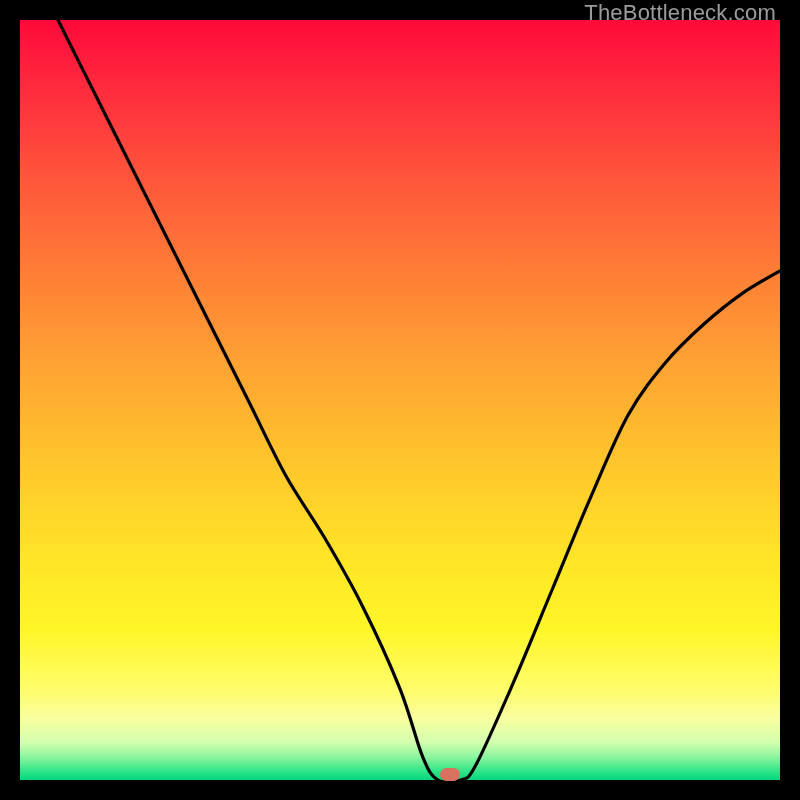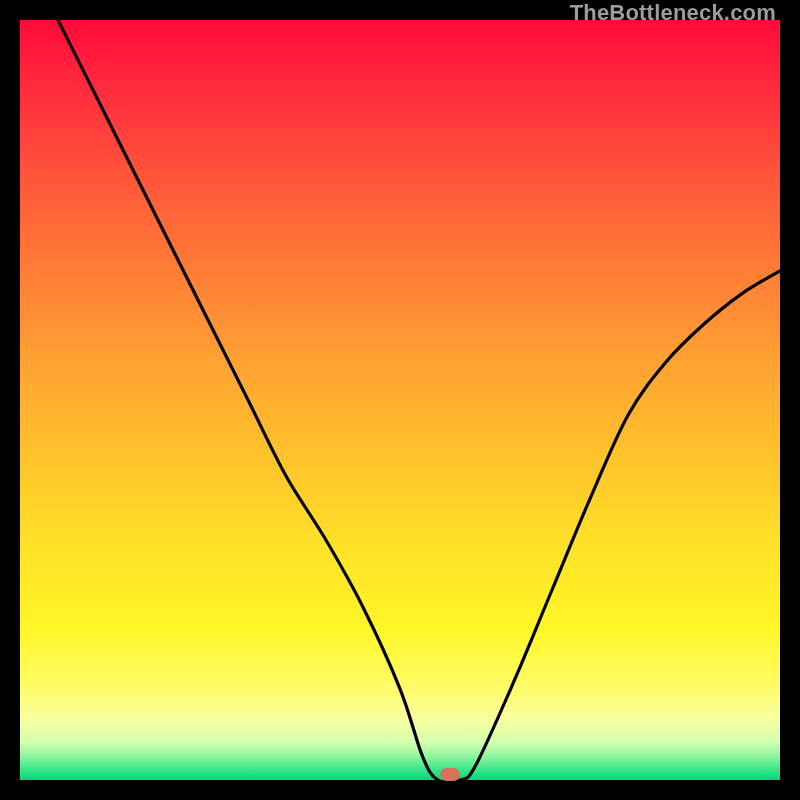--- a/index.html
+++ b/index.html
@@ -40,21 +40,21 @@
       #29e386 99%,
       #06d67e 100%
     );
   }
   .watermark {
     position: absolute;
     top: 0px;
     right: 24px;
     color: #9c9c9c;
     font-size: 22px;
-    font-weight: 700;
+    font-weight: 400;
     letter-spacing: 0.2px;
     z-index: 5;
   }
   svg.curve {
     position: absolute;
     left: 0;
     top: 0;
     width: 760px;
     height: 760px;
     z-index: 3;

